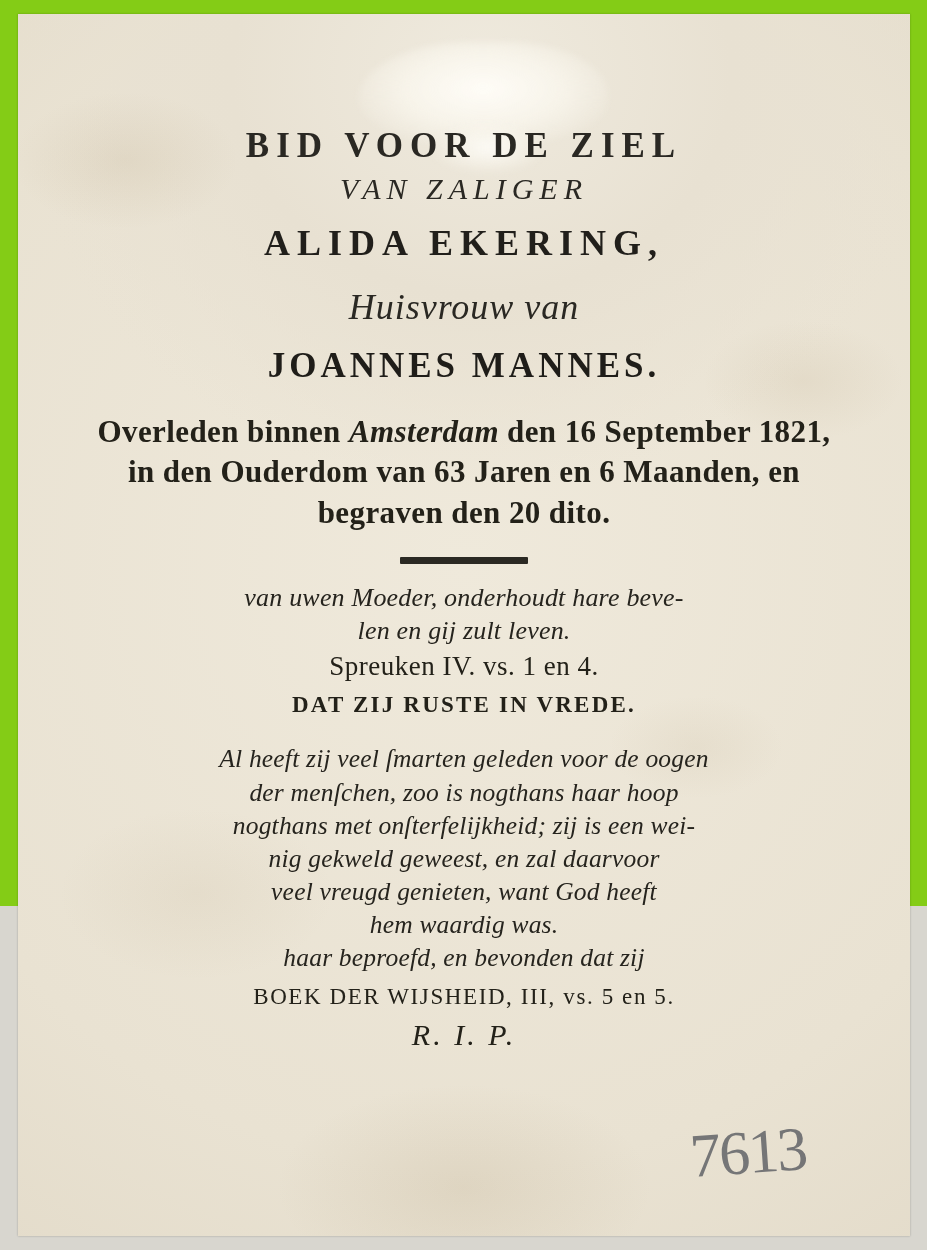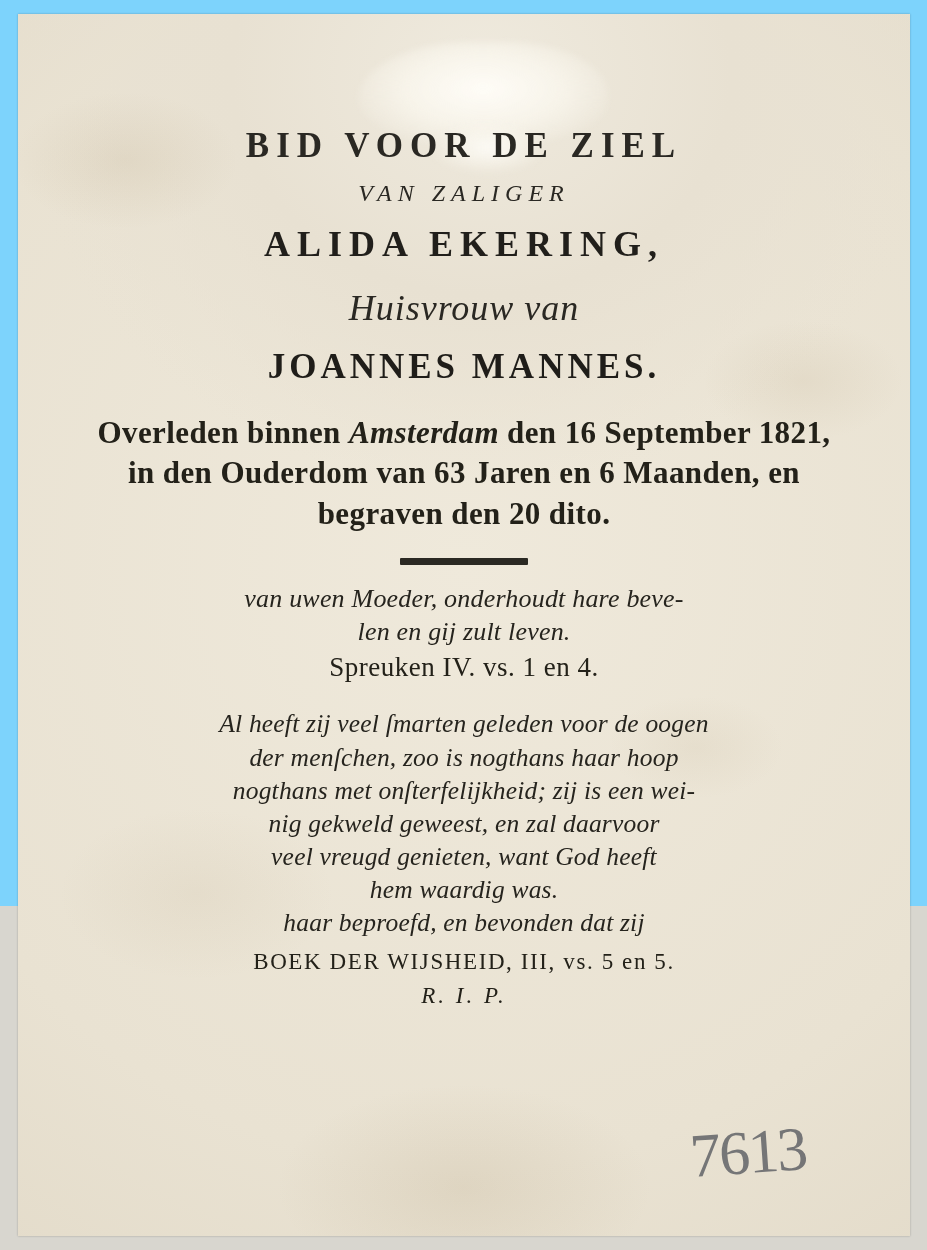--- a/index.html
+++ b/index.html
@@ -12,21 +12,21 @@
     height: 1250px;
     overflow: hidden;
     font-family: "Liberation Serif", serif;
   }
 
   
   #scan {
     position: relative;
     width: 927px;
     height: 906px;
-    background: #7dd3fc;
+    background: #84cc16;
   }
 
   
   #card {
     position: absolute;
     left: 18px;
     top: 14px;
     width: 892px;
     height: 1222px;
     background:
@@ -80,22 +80,22 @@
 
   
   .line-bid {
     margin-top: 112px;
     font-size: 35px;
     letter-spacing: 7px;
     font-weight: 600;
     color: #2a2823;
   }
   .line-van {
-    margin-top: 14px;
-    font-size: 24px;
+    margin-top: 6px;
+    font-size: 30px;
     font-style: italic;
     letter-spacing: 6px;
     color: #2a2823;
   }
   .line-name {
     margin-top: 16px;
     font-size: 36px;
     letter-spacing: 7px;
     font-weight: 600;
     color: #211f1b;
@@ -173,21 +173,21 @@
     padding: 0 2px;
   }
   .ref2 {
     margin-top: 10px;
     font-size: 23px;
     letter-spacing: 1.6px;
     color: #232119;
   }
   .rip {
     margin-top: 8px;
-    font-size: 23px;
+    font-size: 30px;
     font-style: italic;
     letter-spacing: 3px;
     color: #232119;
   }
 
   
   #pencil {
     position: absolute;
     right: 104px;
     bottom: 48px;
@@ -218,20 +218,21 @@
 
       <div class="death"><span>Overleden binnen </span><em>Amsterdam</em><span> den 16 September 1821, in den Ouderdom van 63 Jaren en 6 Maanden, en begraven den 20 dito.</span></div>
 
       <div class="rule"></div>
 
       <div class="verse">
         <div>van uwen Moeder, onderhoudt hare beve-</div>
         <div>len en gij zult leven.</div>
       </div>
       <div class="ref">Spreuken IV. vs. 1 en 4.</div>
+      <div class="rip-line">DAT ZIJ RUSTE IN VREDE.</div>
 
       <div class="verse2">
         <div>Al heeft zij veel ſmarten geleden voor de oogen</div>
         <div>der menſchen, zoo is nogthans haar hoop</div>
         <div>nogthans met onſterfelijkheid; zij is een wei-</div>
         <div>nig gekweld geweest, en zal daarvoor</div>
         <div>veel vreugd genieten, want God heeft</div>
         <div>hem waardig was.</div>
         <div>haar beproefd, en bevonden dat zij</div>
       </div>

